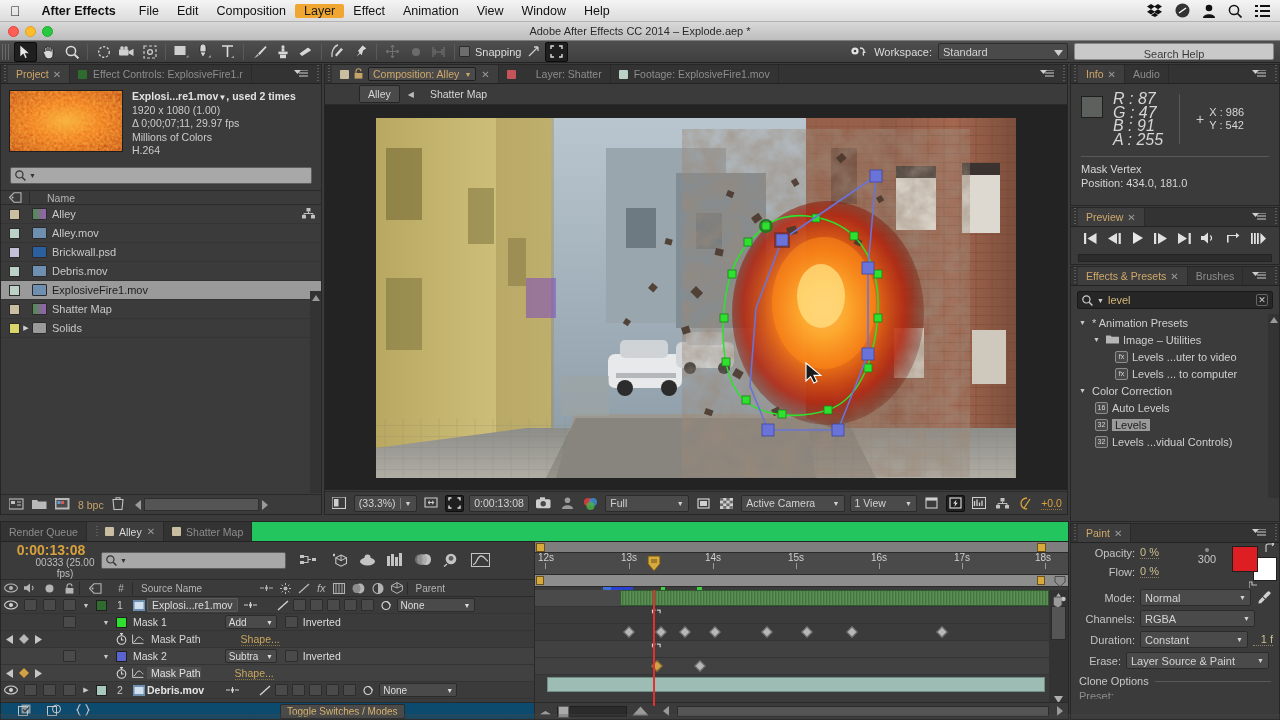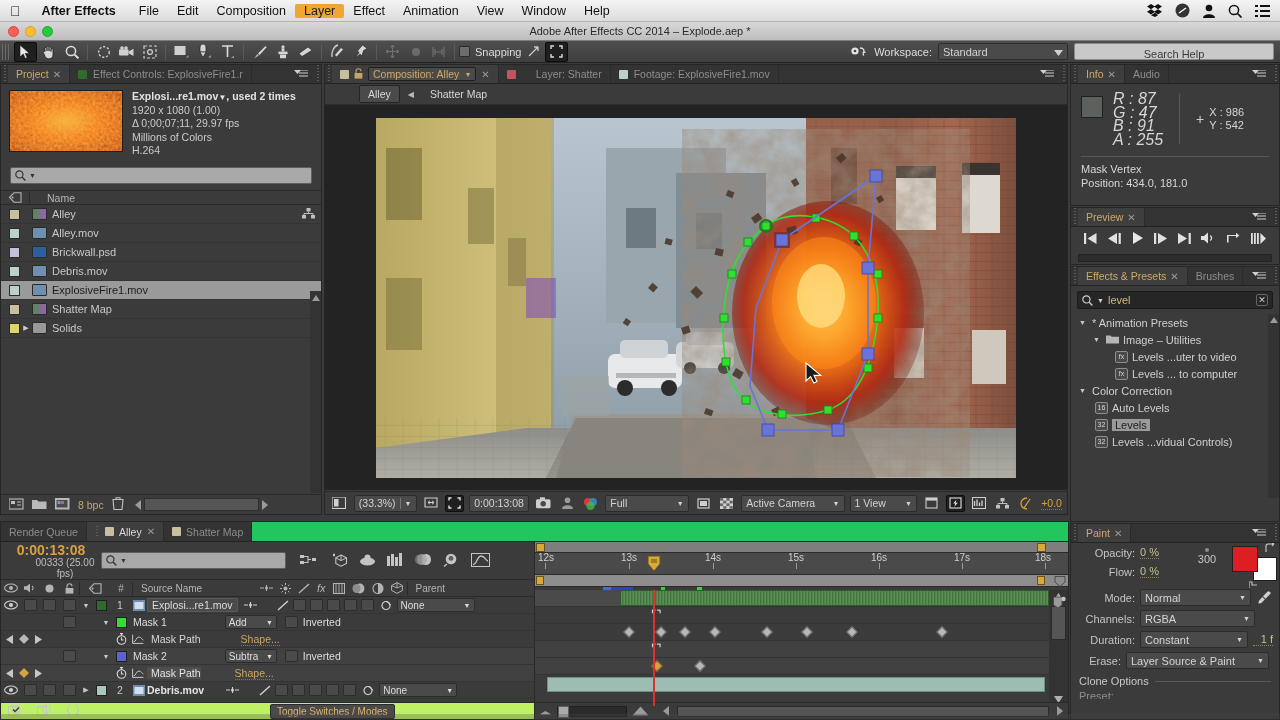--- a/index.html
+++ b/index.html
@@ -1491,21 +1491,21 @@
               <path d="M6 1.5 C9 1.5 9 5 11 5" stroke="#d2d2d2" stroke-width="1.2" fill="none"></path>
             </svg>
         </span>
         <span class="parentsel" style="margin-left:5px">
           <span>None</span>
           <span style="margin-left:auto;font-size:7px">▼</span>
         </span>
       </div>
     </div>
 
-    <div style="position:absolute;left:0;bottom:0;width:533px;height:17px;background:#bef264;border-top:1px solid #2a2a2a;display:flex;align-items:center;gap:15px;padding-left:7px">
+    <div style="position:absolute;left:0;bottom:0;width:533px;height:17px;background:#0c4a6e;border-top:1px solid #2a2a2a;display:flex;align-items:center;gap:15px;padding-left:17px">
       <span>
         <svg width="14" height="13" viewBox="0 0 14 13">
             <rect x="0.5" y="2.5" width="9" height="9" fill="none" stroke="#c6c6c6" stroke-width="1"></rect>
             <rect x="3.5" y="0.5" width="9" height="9" fill="#c6c6c6" opacity="0.65"></rect>
             <path d="M5 5.5 L7 7.5 L11 3.5" stroke="#3b3b3b" stroke-width="1.3" fill="none"></path>
           </svg>
       </span>
       <span>
         <svg width="14" height="13" viewBox="0 0 14 13">
             <rect x="0.5" y="2.5" width="9" height="9" fill="none" stroke="#c6c6c6" stroke-width="1"></rect>

